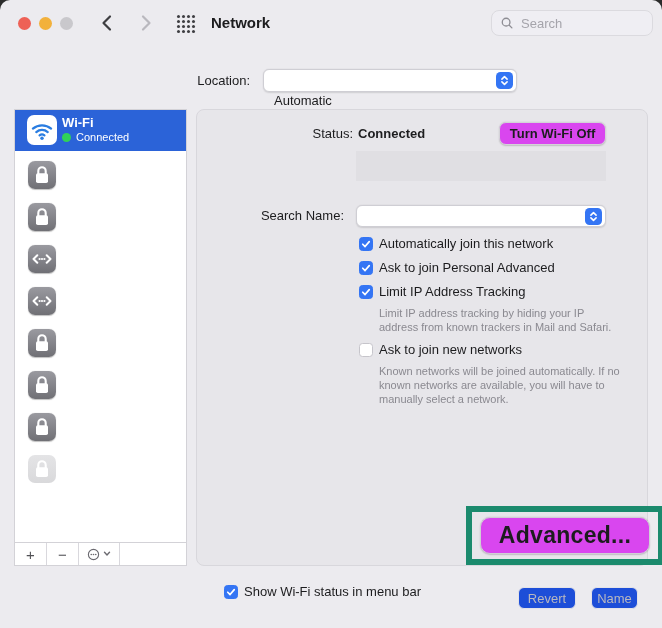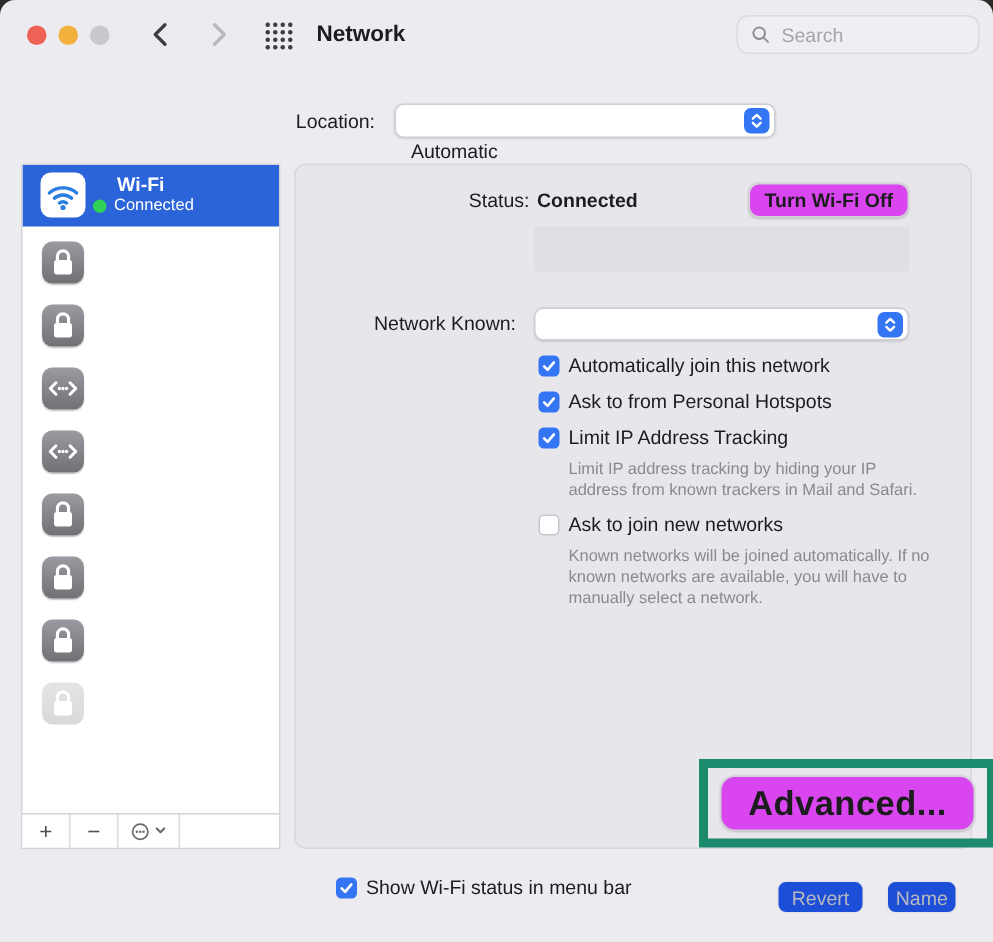--- a/index.html
+++ b/index.html
@@ -51,21 +51,21 @@
     background:#ffffff;border:1px solid #d3d2d7;
   }
   .side-list{position:absolute;top:0;left:0;right:0;bottom:22px;overflow:hidden;}
   .wifi-row{
     position:absolute;top:0;left:0;right:0;height:41px;background:#2b63d8;color:#fff;
   }
   .wifi-icon{
     position:absolute;left:12px;top:5px;width:30px;height:30px;border-radius:7px;
     background:#fff;display:flex;align-items:center;justify-content:center;
   }
-  .wifi-name{position:absolute;left:47px;top:5px;font-size:13px;font-weight:700;margin-left:16px;}
+  .wifi-name{position:absolute;left:47px;top:5px;font-size:13px;font-weight:700;}
   .wifi-status{position:absolute;left:47px;top:21px;font-size:11px;display:flex;align-items:center;gap:5px;}
   .green-dot{width:9px;height:9px;border-radius:50%;background:#30d158;display:inline-block;}
   .side-row{position:absolute;left:0;right:0;height:42px;}
   .side-icon{
     position:absolute;left:13px;top:0;width:28px;height:28px;border-radius:7px;
     background:linear-gradient(#9a9aa0,#707075);
     display:flex;align-items:center;justify-content:center;
     box-shadow:0 0.5px 1px rgba(0,0,0,.25);
   }
   .side-icon svg{width:28px;height:28px;}
@@ -303,21 +303,21 @@
       <div class="tb-cell tb-rest"></div>
     </div>
   </div>
 
   <div class="panel">
     <div class="form-label lbl-status">Status:</div>
     <div class="status-val">Connected</div>
     <div class="btn btn-turnoff">Turn Wi-Fi Off</div>
     <div class="redacted"></div>
 
-    <div class="form-label lbl-netname">Network Known:</div>
+    <div class="form-label lbl-netname">Search Name:</div>
     <div class="popup nn-popup">
       <span class="popup-val"></span>
       <span class="stepper">
         <svg width="13" height="13" viewBox="0 0 16 16" fill="none" stroke="#fff" stroke-width="1.9" stroke-linecap="round" stroke-linejoin="round">
             <polyline points="4.8,6.3 8,3.2 11.2,6.3"></polyline>
             <polyline points="4.8,9.7 8,12.8 11.2,9.7"></polyline>
           </svg>
       </span>
     </div>
 
@@ -328,21 +328,21 @@
           </svg>
       </span>
       <span class="cb-label">Automatically join this network</span>
     </div>
     <div class="cb-row" style="top:150px">
       <span class="cb checked">
         <svg viewBox="0 0 14 14" fill="none" stroke="#fff" stroke-width="2" stroke-linecap="round" stroke-linejoin="round">
             <polyline points="3.2,7.3 5.9,10 10.8,4.2"></polyline>
           </svg>
       </span>
-      <span class="cb-label">Ask to from Personal Hotspots</span>
+      <span class="cb-label">Ask to join Personal Advanced</span>
     </div>
     <div class="cb-row" style="top:174px">
       <span class="cb checked">
         <svg viewBox="0 0 14 14" fill="none" stroke="#fff" stroke-width="2" stroke-linecap="round" stroke-linejoin="round">
             <polyline points="3.2,7.3 5.9,10 10.8,4.2"></polyline>
           </svg>
       </span>
       <span class="cb-label">Limit IP Address Tracking</span>
     </div>
     <div class="note note1">Limit IP address tracking by hiding your IP address from known trackers in Mail and Safari.</div>

